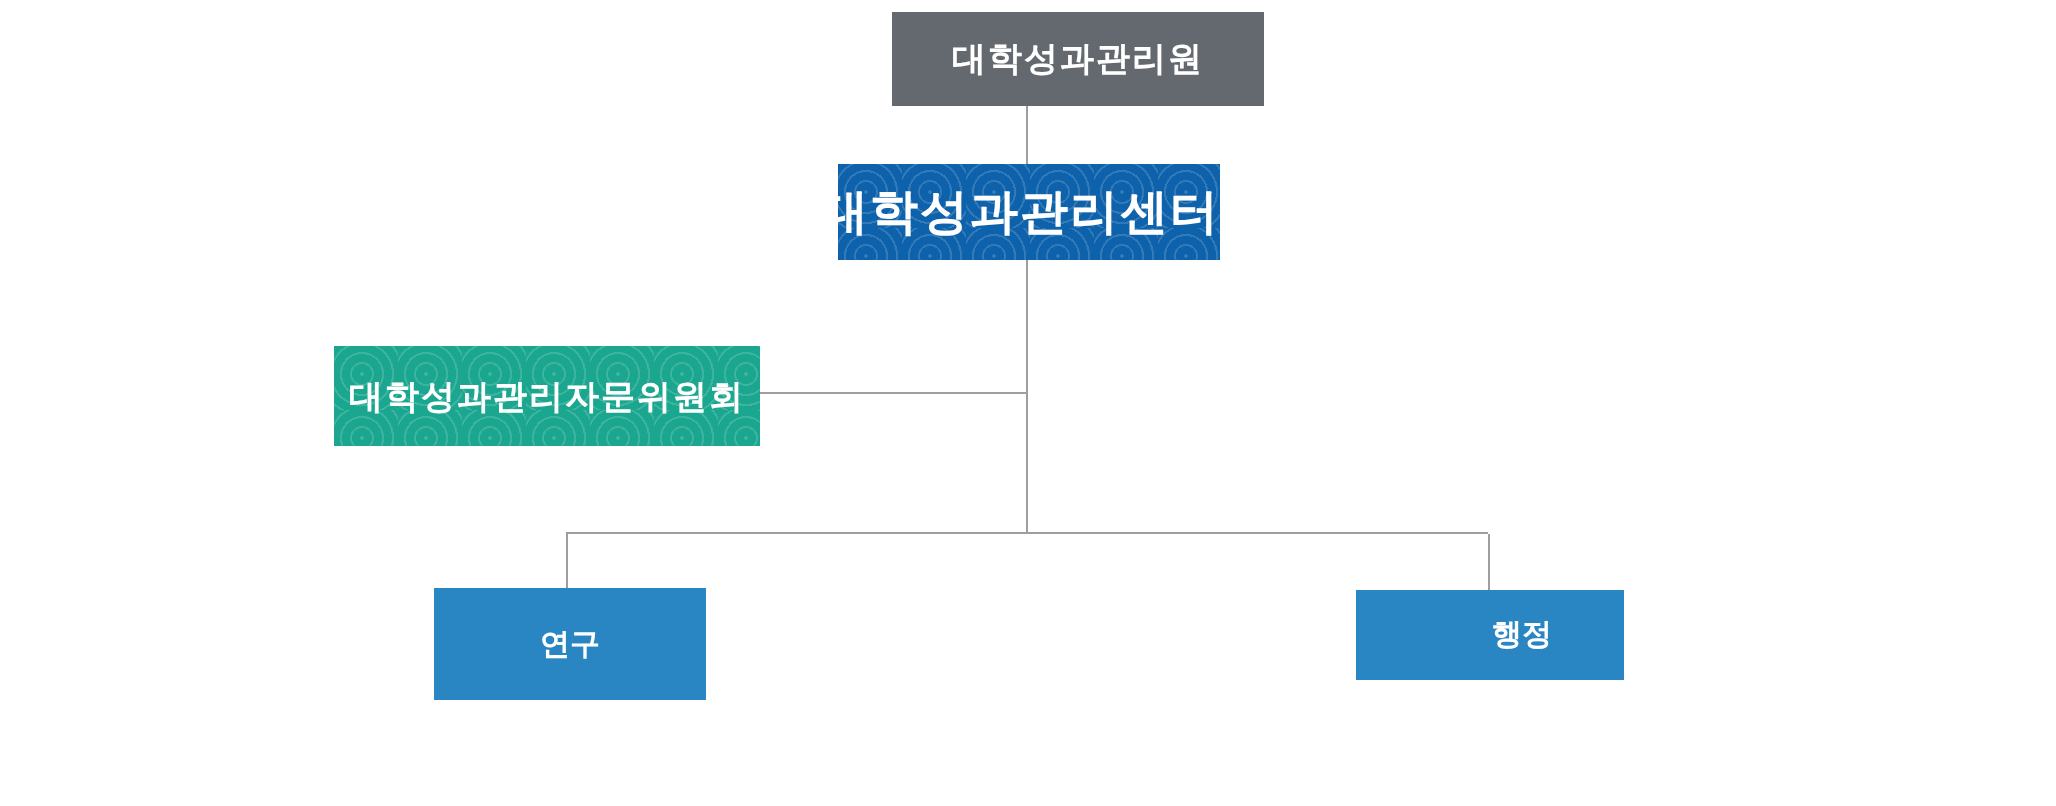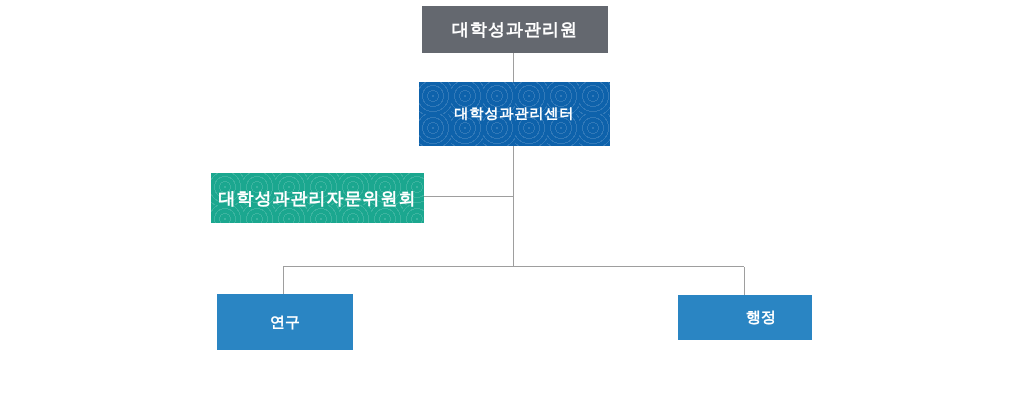--- a/index.html
+++ b/index.html
@@ -37,34 +37,34 @@
   
   .patterned {
     background-image: repeating-radial-gradient(
       circle at 14px 14px,
       rgba(255,255,255,0.15) 0 1px,
       transparent 1px 5px
     );
     background-size: 32px 32px;
   }
   .node-institute {
-    left: 422px; top: 6px; width: 186px; height: 47px;
+    left: 446px; top: 6px; width: 186px; height: 47px;
     background-color: var(--institute-bg, #64686f);
     font-size: 17px;
   }
   .node-center {
-    left: 419px; top: 82px; width: 191px; height: 64px;
+    left: 419px; top: 82px; width: 191px; height: 48px;
     background-color: var(--center-bg, #0e62ab);
-    font-size: 14px;
+    font-size: 24px;
+    justify-content: flex-end;
   }
   .node-advisory {
     left: 167px; top: 173px; width: 213px; height: 50px;
     background-color: var(--advisory-bg, #1ba78f);
     font-size: 17px;
-    margin-left: 44px;
   }
   .node-research {
     left: 217px; top: 294px; width: 136px; height: 56px;
     background-color: var(--leaf-bg, #2a85c3);
     font-size: 15px;
   }
   .node-administration {
     left: 678px; top: 295px; width: 134px; height: 45px;
     background-color: var(--leaf-bg, #2a85c3);
     font-size: 15px;

